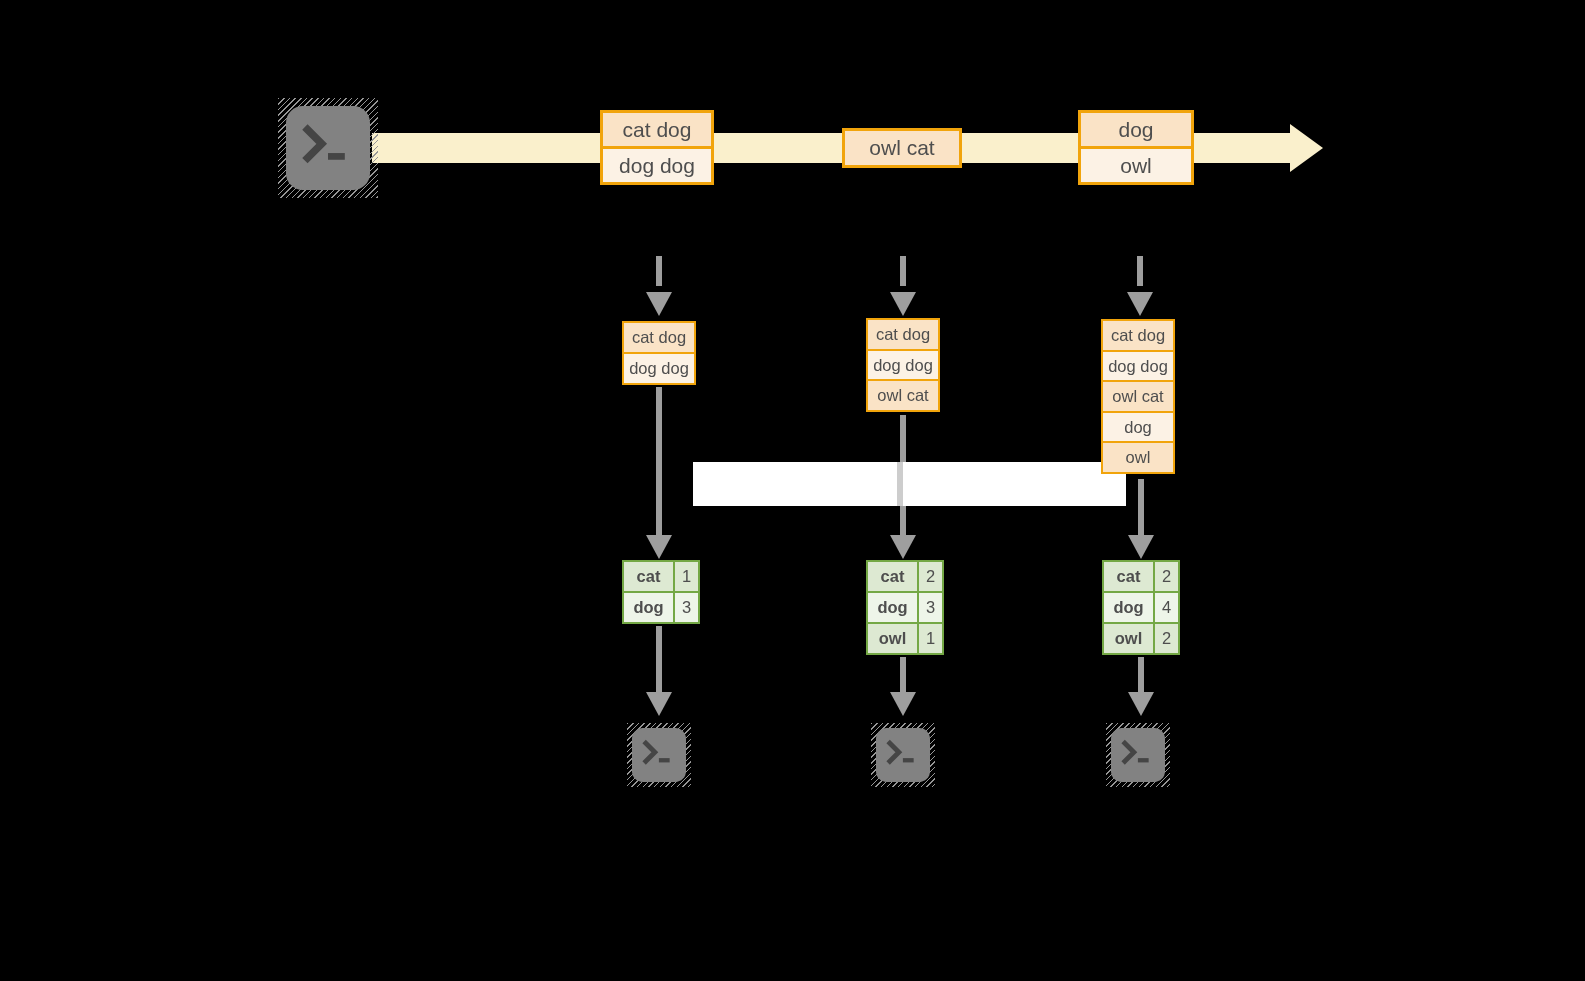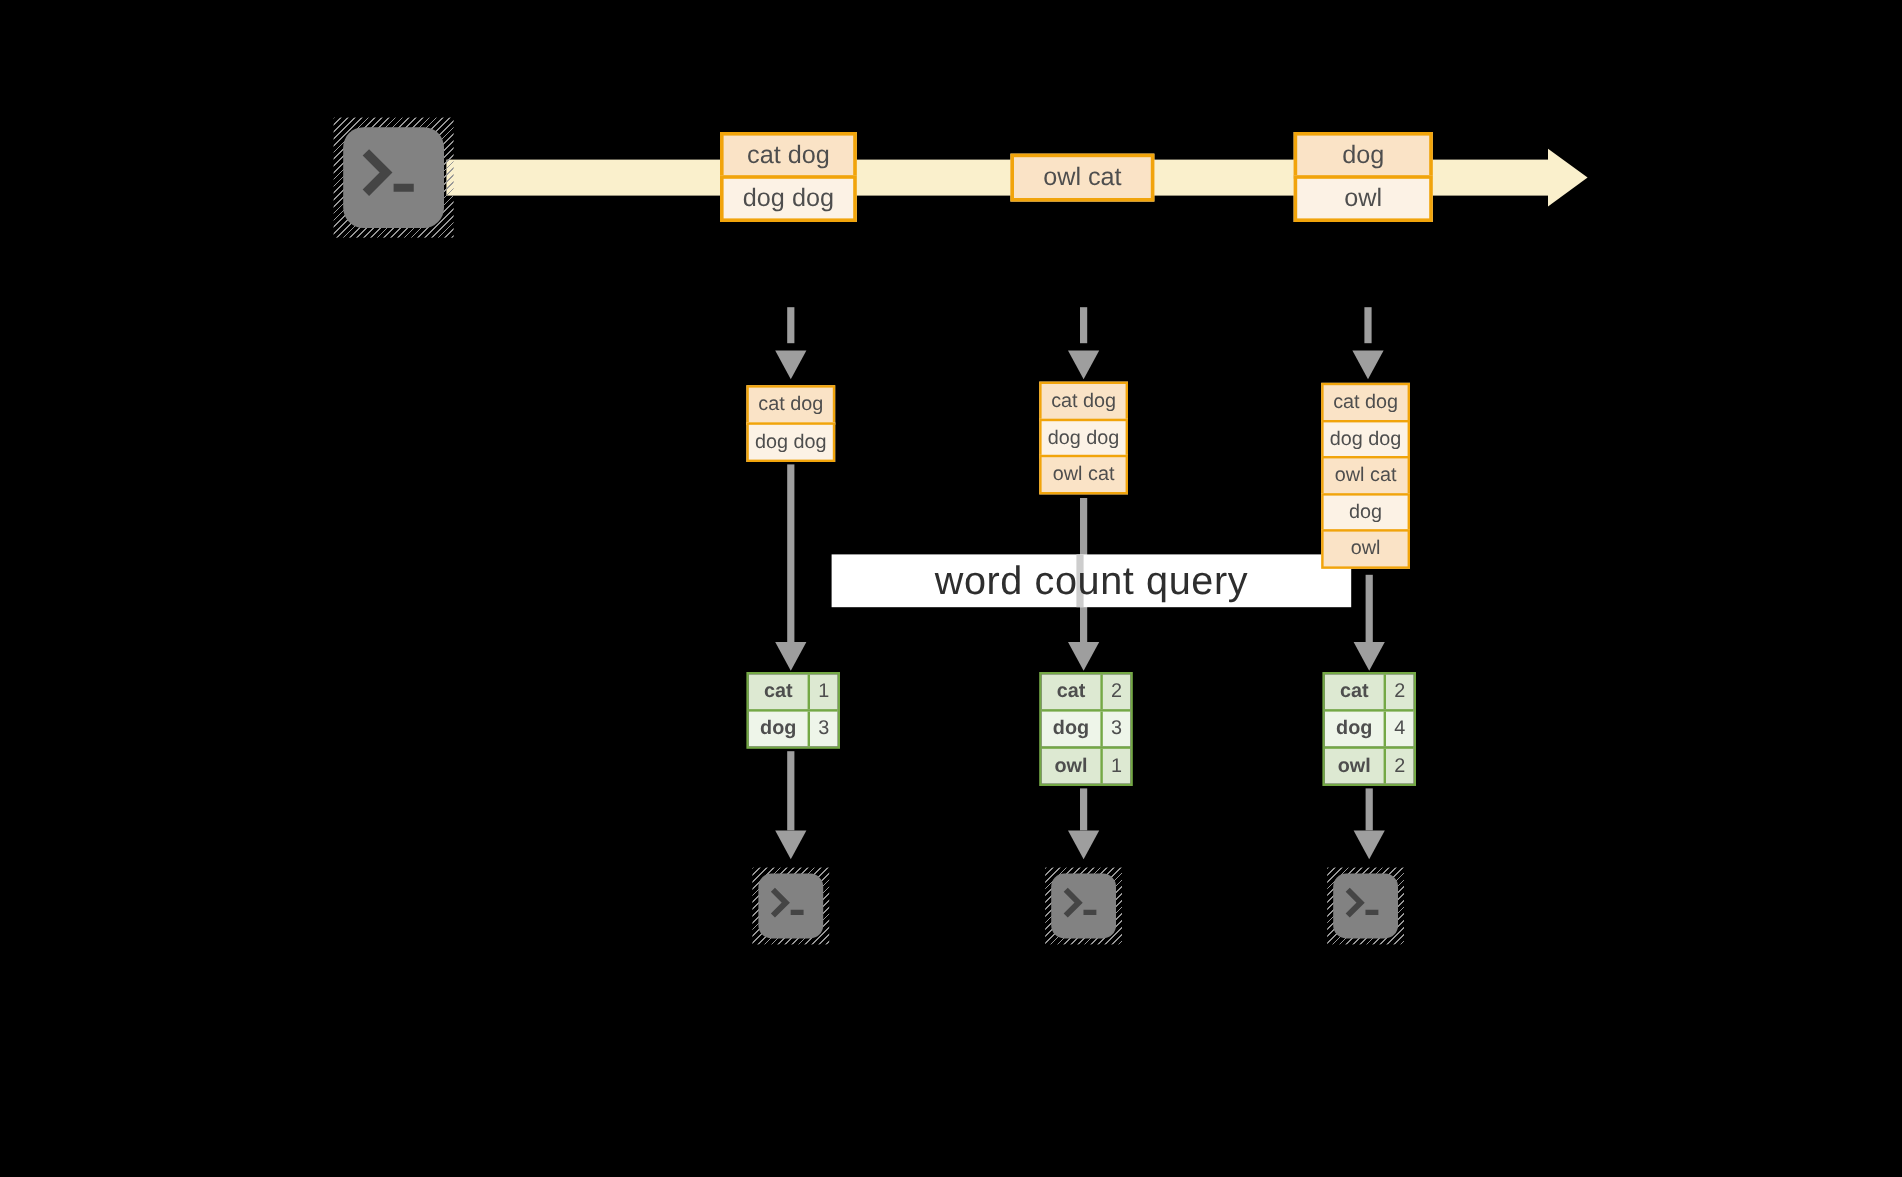--- a/index.html
+++ b/index.html
@@ -134,21 +134,20 @@
     <div class="vline" style="left:900px;top:415px;height:120px"></div>
     <div class="vhead" style="left:890px;top:535px"></div>
   </div>
   <div>
     <div class="vline" style="left:1138px;top:479px;height:56px"></div>
     <div class="vhead" style="left:1128px;top:535px"></div>
   </div>
 
   <div class="query-band">
     <div class="through-line"></div>
-    <div class="query-label">word count query</div>
   </div>
 
   <div class="gtable" style="left:622px;top:560px">
     <div class="grow dark">
       <div class="gword">cat</div>
       <div class="gnum">1</div>
     </div>
     <div class="grow light">
       <div class="gword">dog</div>
       <div class="gnum">3</div>

